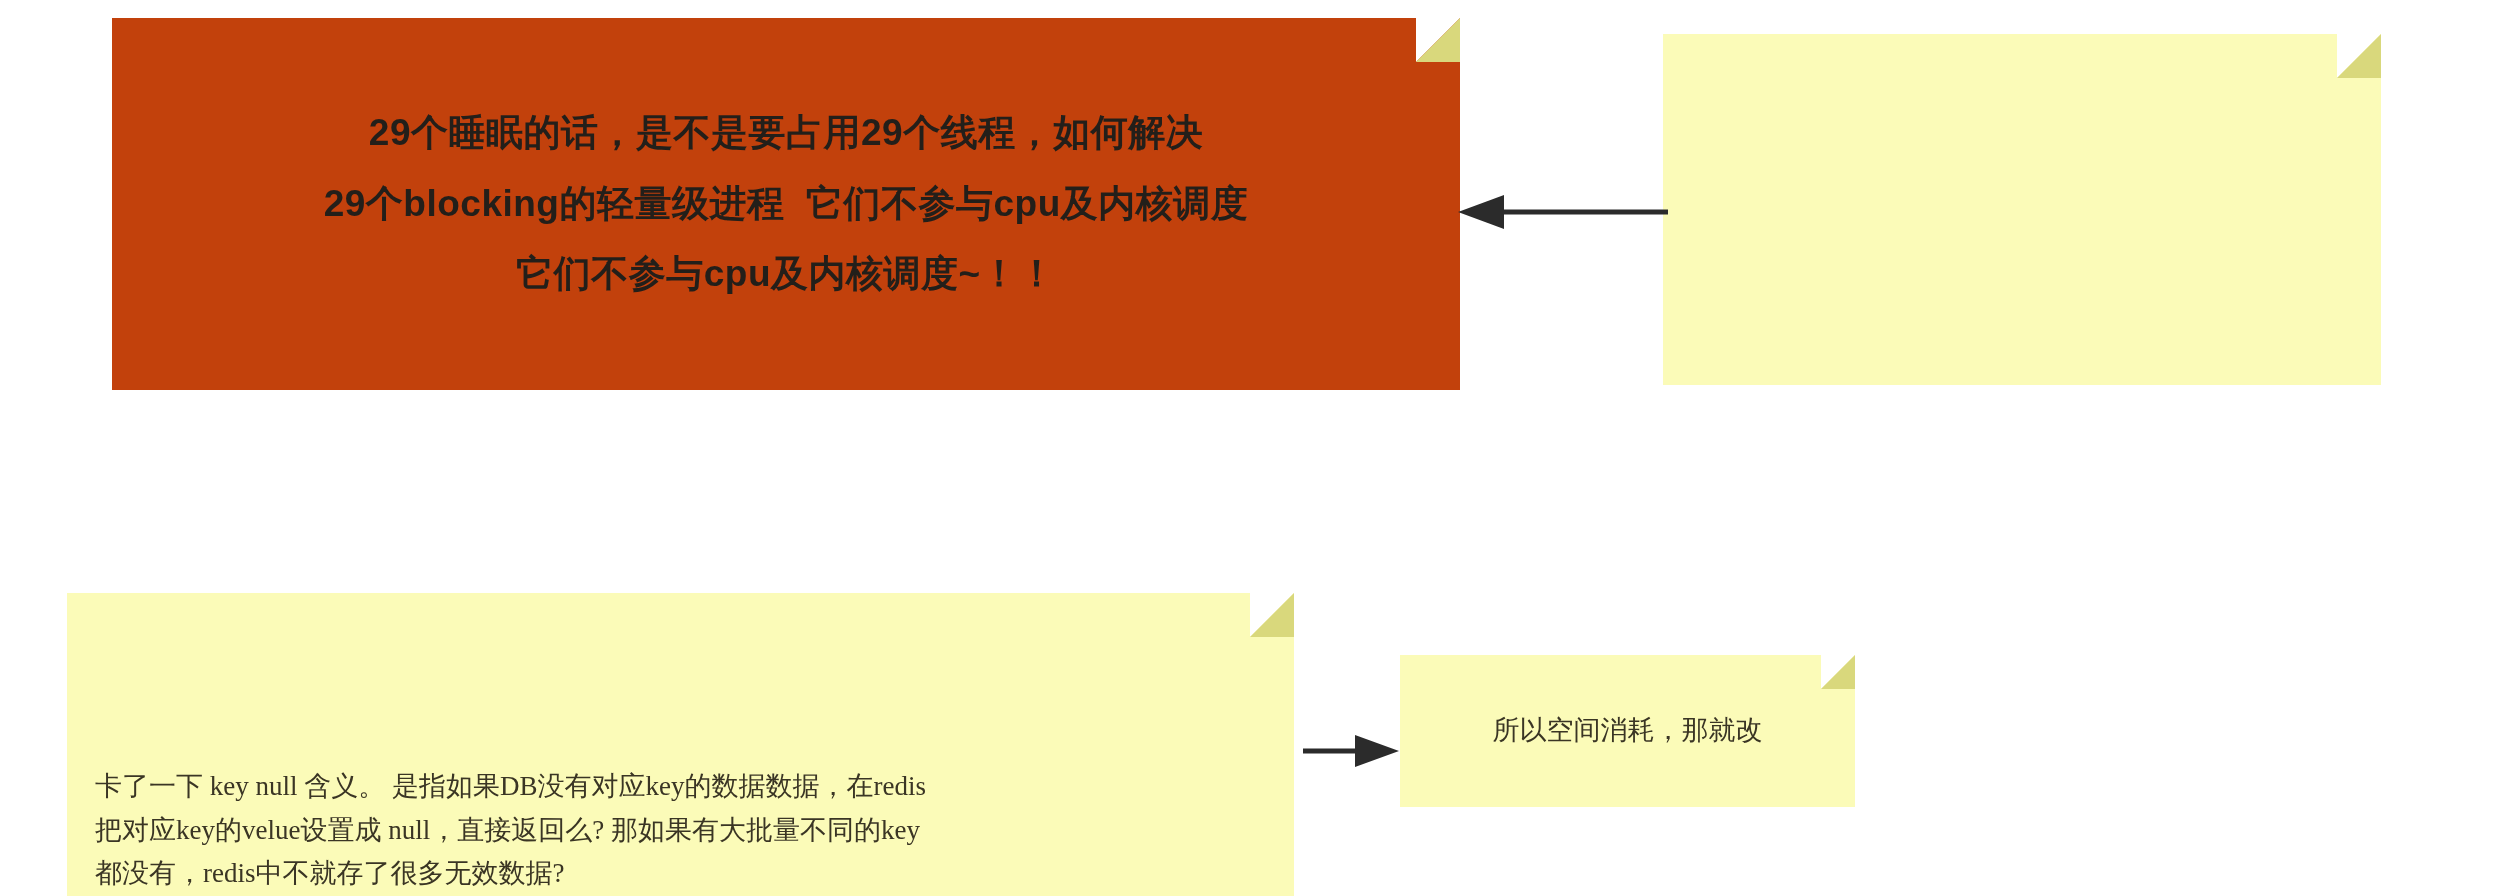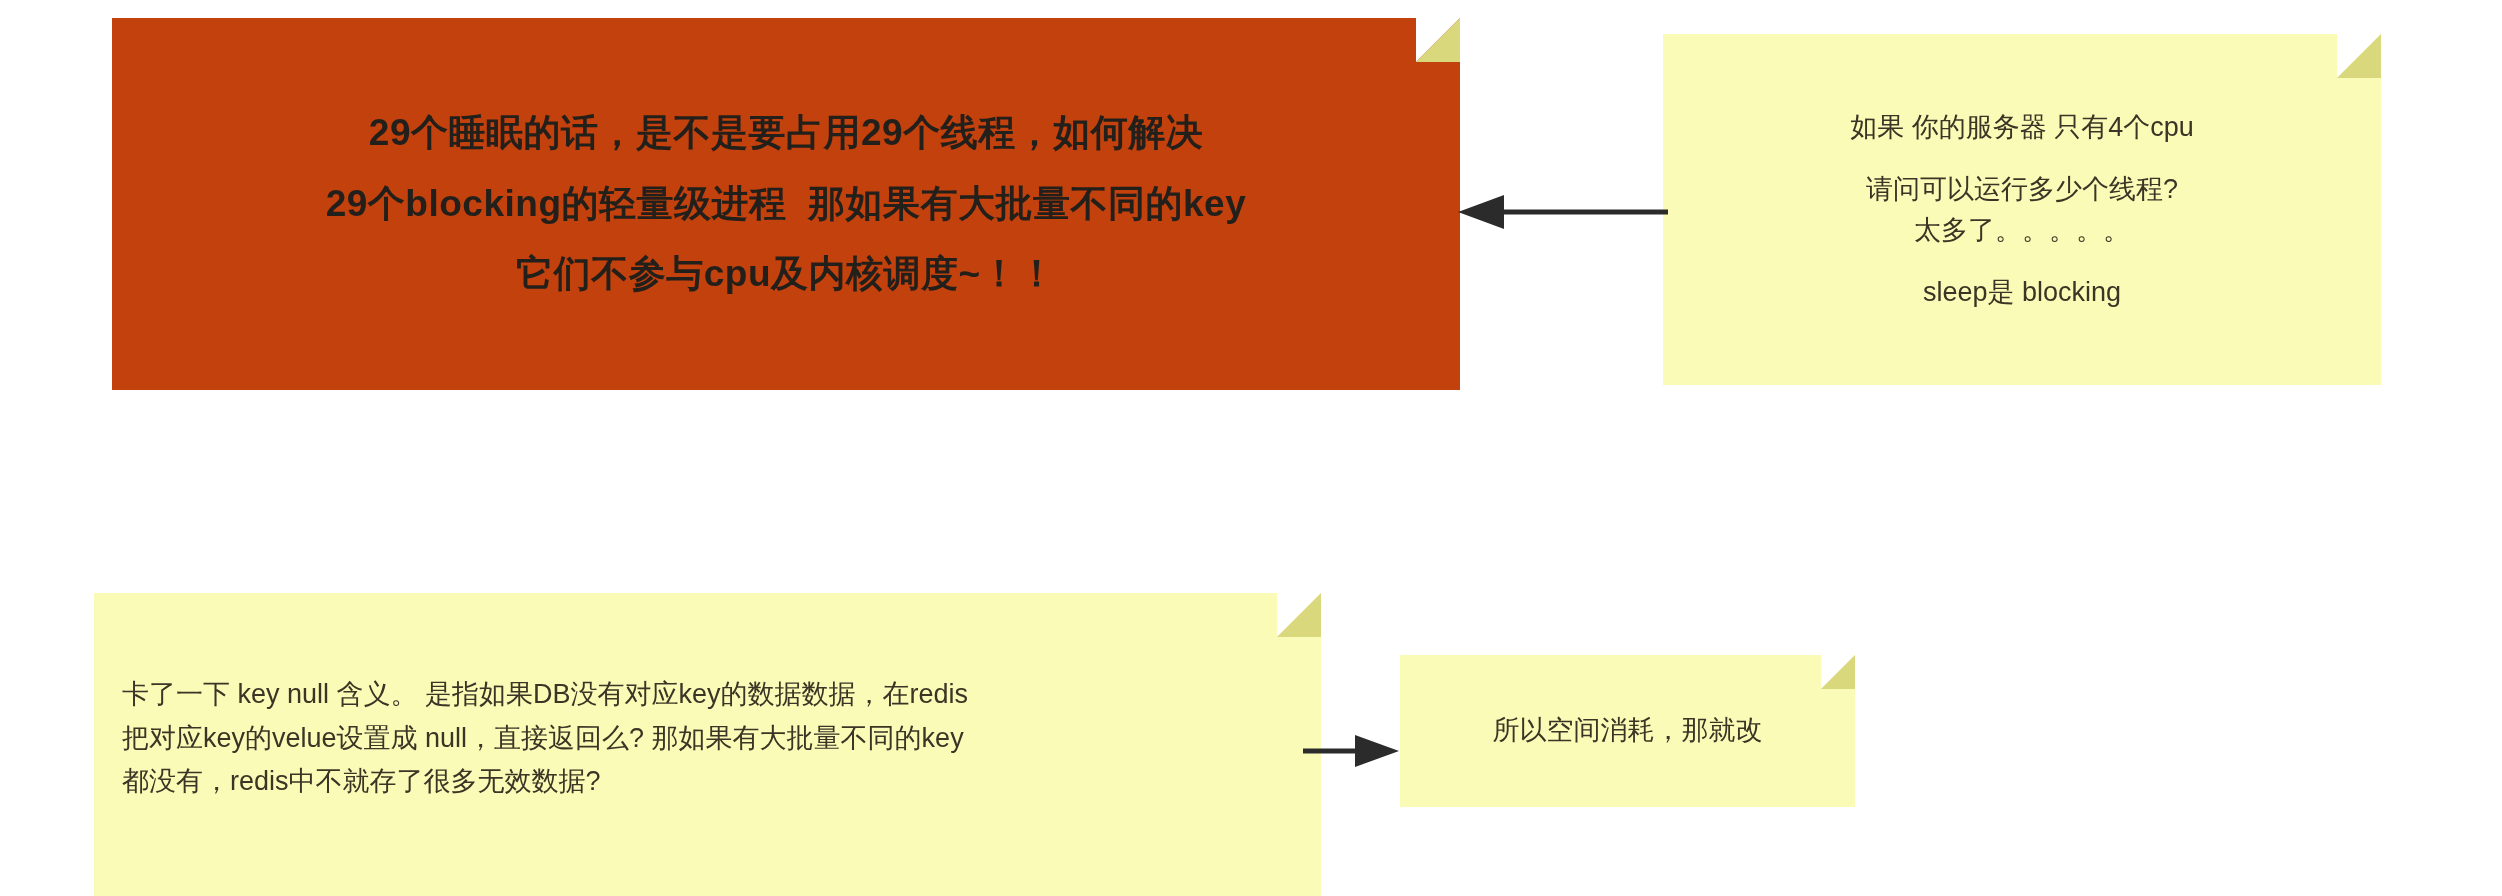--- a/index.html
+++ b/index.html
@@ -96,25 +96,26 @@
   }
   #note-cpu .blk {
     margin: 26px 0;
   }
   #note-cpu .blk.tight .line + .line {
     margin-top: 4px;
   }
 
   
   #note-keynull {
-    left: 94px;
+    left: 67px;
     top: 593px;
     width: 1227px;
     height: 303px;
-    justify-content: flex-start;
+    justify-content: flex-end;
+    font-family: Liberation Serif, serif;
   }
   #note-keynull .note-body {
     text-align: left;
     font-size: 27px;
     color: #3a3524;
     line-height: 1.62;
     padding: 80px 28px 0 28px;
   }
 
   
@@ -149,40 +150,28 @@
 </head>
 <body>
 
 <div id="canvas">
 
   <div class="note" id="note-thread">
     <span class="fold-white"></span>
     <span class="fold"></span>
     <div class="note-body">
       <span class="line">29个睡眠的话，是不是要占用29个线程，如何解决</span>
-      <span class="line">29个blocking的轻量级进程  那如果有大批量不同的key</span>
+      <span class="line">29个blocking的轻量级进程  它们不参与cpu及内核调度</span>
       <span class="line">它们不参与cpu及内核调度~！！</span>
     </div>
   </div>
 
   <div class="note" id="note-cpu">
     <span class="fold-white"></span>
     <span class="fold"></span>
-    <div class="note-body">
-      <div class="blk">
-        <span class="line">如果 你的服务器 只有4个cpu</span>
-      </div>
-      <div class="blk tight">
-        <span class="line">请问可以运行多少个线程?</span>
-        <span class="line">太多了。。。。。</span>
-      </div>
-      <div class="blk">
-        <span class="line">sleep是 blocking</span>
-      </div>
-    </div>
   </div>
 
   <div class="arrow" id="arrow-cpu-to-thread" style="left:1452px; top:193px; width:216px; height:38px;">
     <svg width="216" height="38" viewBox="0 0 216 38" xmlns="http://www.w3.org/2000/svg">
       <line x1="216" y1="19" x2="48" y2="19" stroke="#2b2b2b" stroke-width="5"></line>
       <polygon points="6,19 52,2 52,36" fill="#2b2b2b"></polygon>
     </svg>
   </div>
 
   <div class="note" id="note-keynull">

